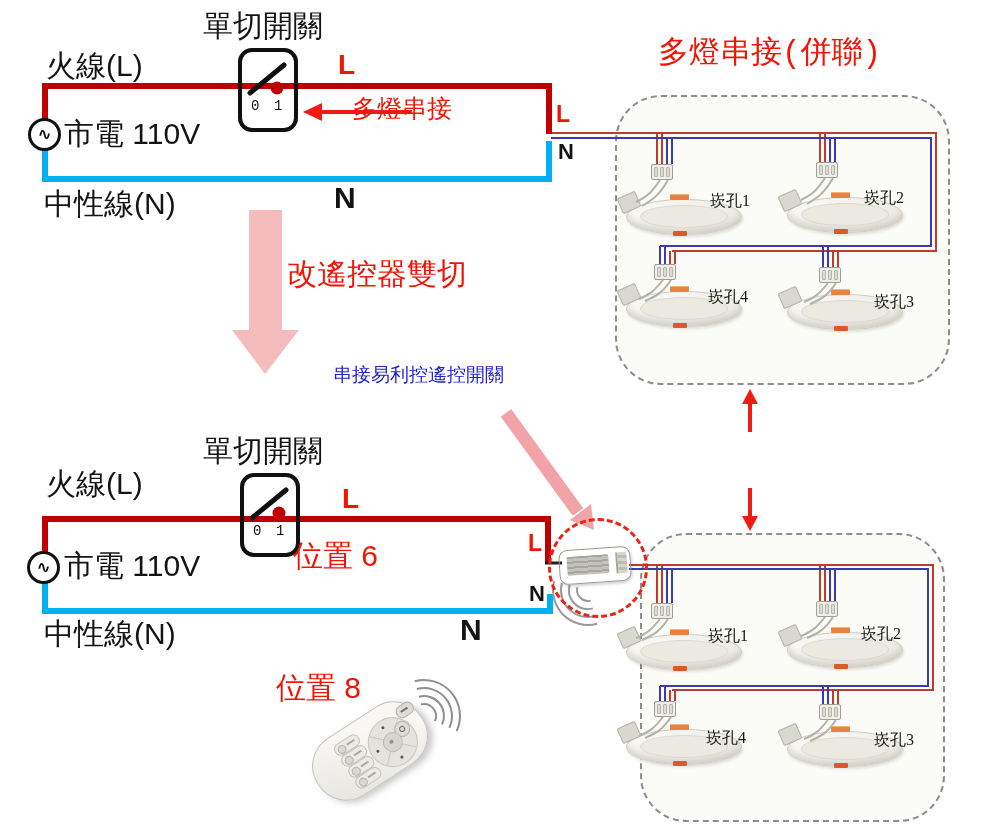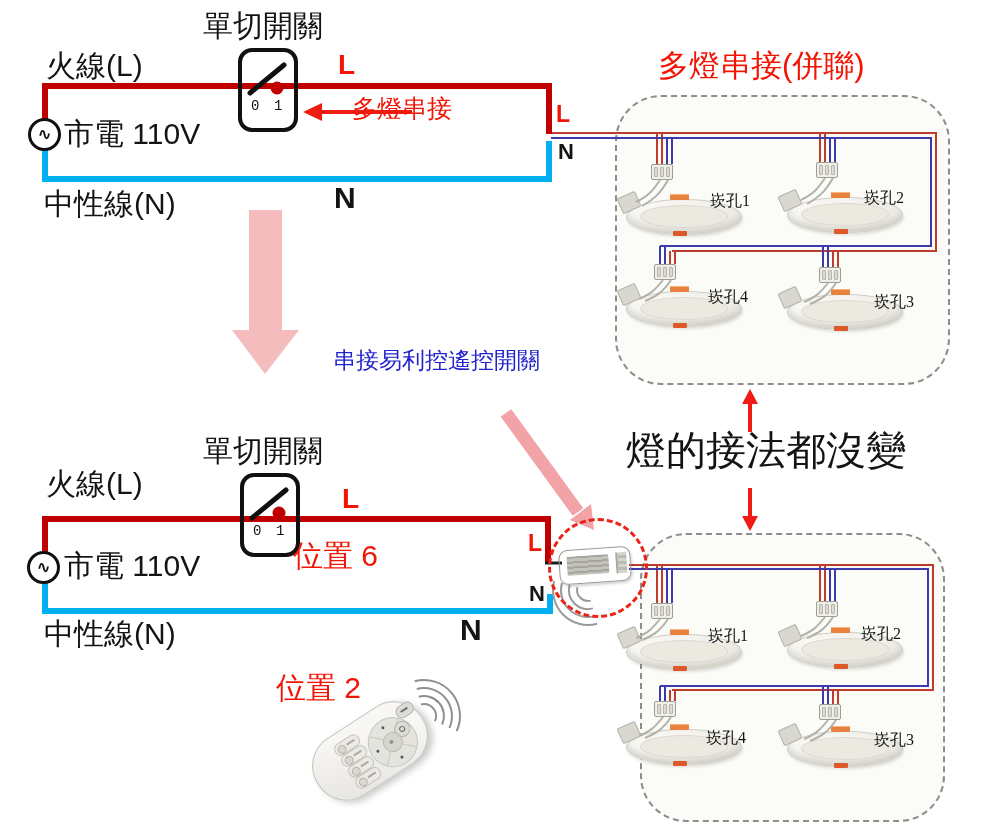--- a/index.html
+++ b/index.html
@@ -312,38 +312,38 @@
   <div class="lbl" style="left:203px;top:10px;font-size:30px;">單切開關</div>
   <div class="lbl" style="left:46px;top:50px;font-size:30px;">火線(L)</div>
   <div class="lbl" style="left:64px;top:118px;font-size:30px;">市電 110V</div>
   <div class="lbl" style="left:44px;top:188px;font-size:30px;">中性線(N)</div>
   <div class="lbl red b" style="left:338px;top:50px;font-size:28px;">L</div>
   <div class="lbl red" style="left:352px;top:95px;font-size:25px;">多燈串接</div>
   <div class="lbl red b" style="left:556px;top:102px;font-size:23px;">L</div>
   <div class="lbl b" style="left:558px;top:140px;font-size:22px;">N</div>
   <div class="lbl b" style="left:334px;top:182px;font-size:30px;">N</div>
 
-  <div class="lbl red" style="left:658px;top:50px;font-size:31px;">多燈串接(併聯)</div>
+  <div class="lbl red" style="left:658px;top:38px;font-size:31px;font-family:Liberation Mono, monospace;">多燈串接(併聯)</div>
   <div class="lbl serif" style="left:710px;top:193px;font-size:16px;">崁孔1</div>
   <div class="lbl serif" style="left:864px;top:190px;font-size:16px;">崁孔2</div>
   <div class="lbl serif" style="left:708px;top:289px;font-size:16px;">崁孔4</div>
   <div class="lbl serif" style="left:874px;top:294px;font-size:16px;">崁孔3</div>
 
-  <div class="lbl blue" style="left:333px;top:348px;font-size:23px;">串接易利控遙控開關</div>
-  <div class="lbl serif" style="left:626px;top:430px;font-size:40px;">燈的接法都沒變</div>
+  <div class="lbl red" style="left:287px;top:258px;font-size:30px;">改遙控器雙切</div>
+  <div class="lbl blue" style="left:333px;top:365px;font-size:19px;">串接易利控遙控開關</div>
 
   <div class="lbl" style="left:203px;top:435px;font-size:30px;">單切開關</div>
   <div class="lbl" style="left:46px;top:468px;font-size:30px;">火線(L)</div>
   <div class="lbl" style="left:64px;top:550px;font-size:30px;">市電 110V</div>
   <div class="lbl" style="left:44px;top:618px;font-size:30px;">中性線(N)</div>
   <div class="lbl red b" style="left:342px;top:484px;font-size:28px;">L</div>
   <div class="lbl red" style="left:293px;top:540px;font-size:30px;">位置 6</div>
   <div class="lbl red b" style="left:528px;top:531px;font-size:23px;">L</div>
   <div class="lbl b" style="left:529px;top:582px;font-size:22px;">N</div>
   <div class="lbl b" style="left:460px;top:614px;font-size:30px;">N</div>
-  <div class="lbl red" style="left:276px;top:672px;font-size:30px;">位置 2</div>
+  <div class="lbl red" style="left:276px;top:672px;font-size:30px;">位置 8</div>
 
   <div class="lbl serif" style="left:708px;top:628px;font-size:16px;">崁孔1</div>
   <div class="lbl serif" style="left:861px;top:626px;font-size:16px;">崁孔2</div>
   <div class="lbl serif" style="left:706px;top:730px;font-size:16px;">崁孔4</div>
   <div class="lbl serif" style="left:874px;top:732px;font-size:16px;">崁孔3</div>
 
 </div>
 
 </body></html>

